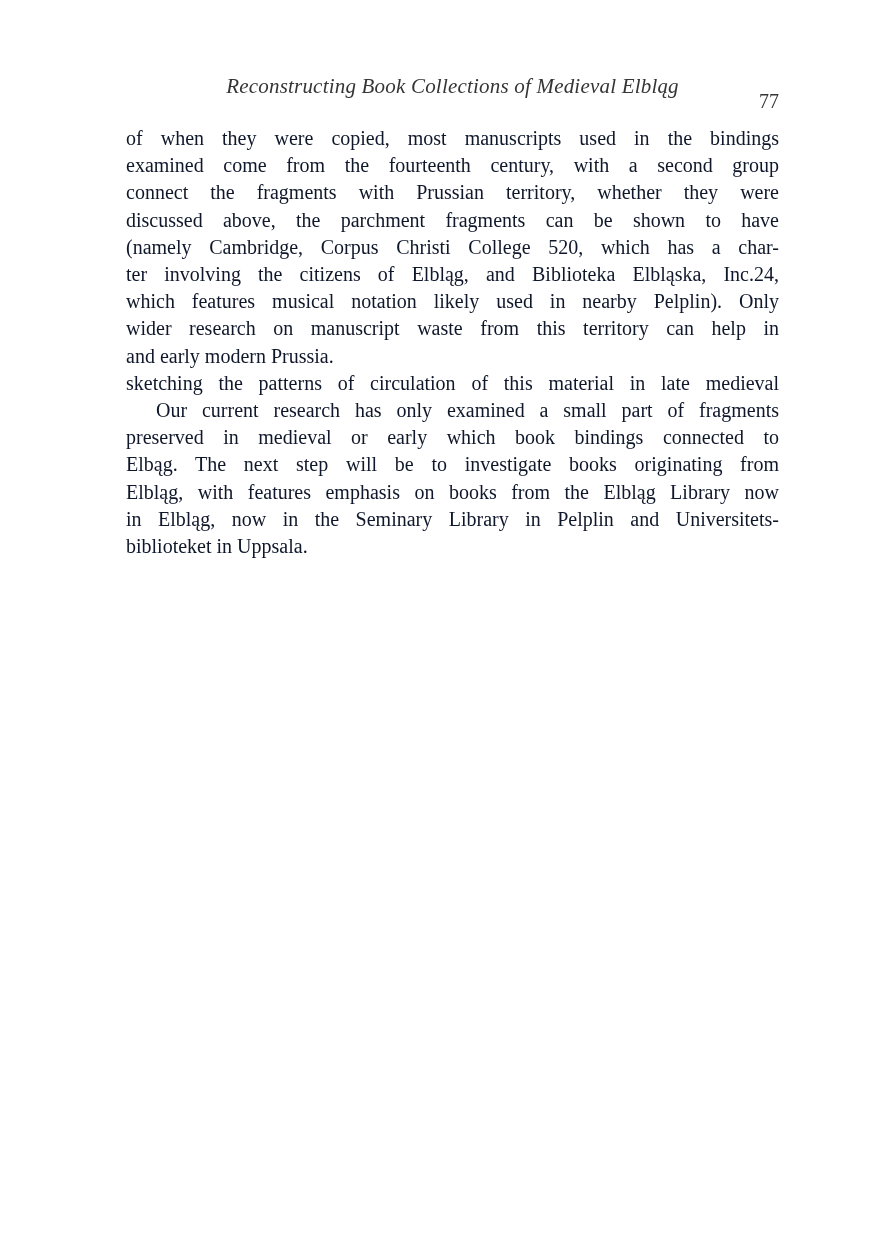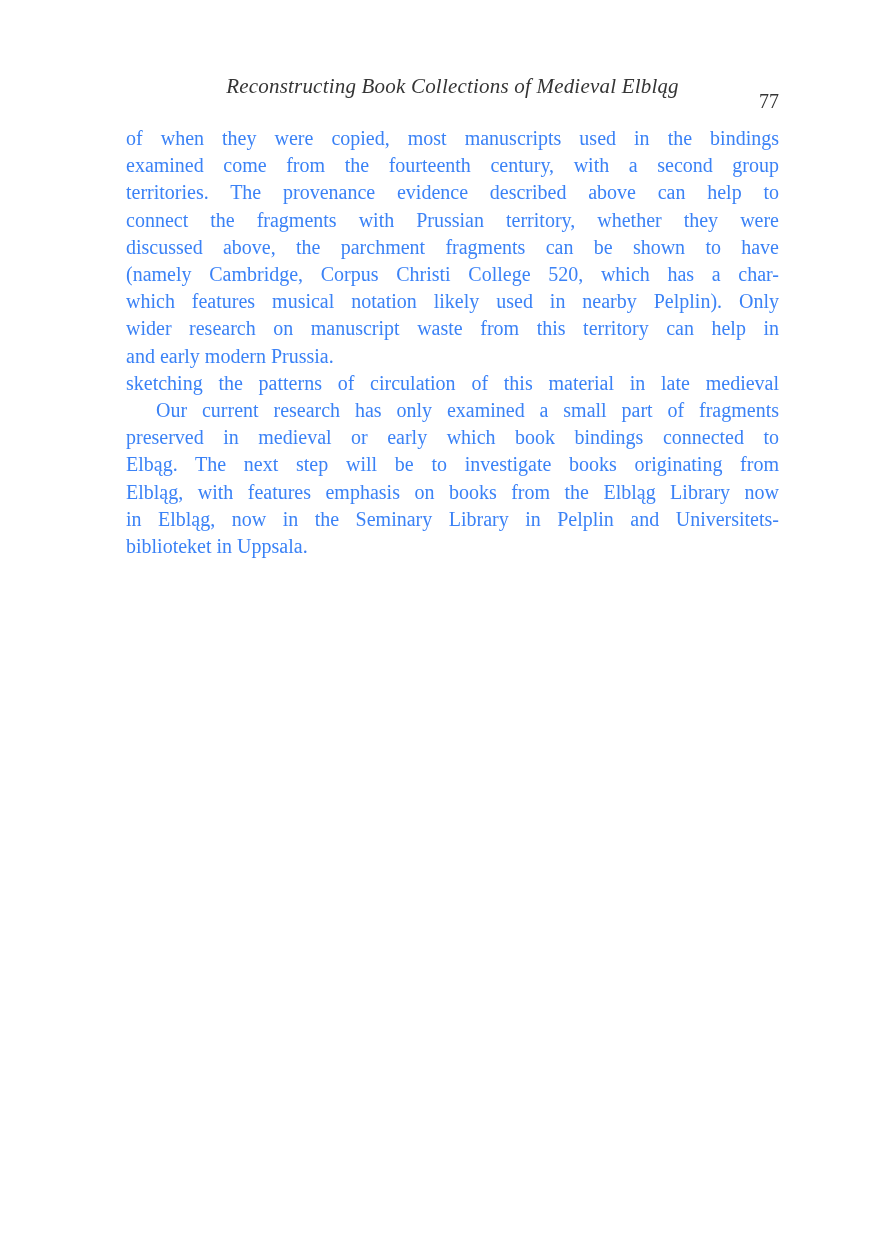--- a/index.html
+++ b/index.html
@@ -45,21 +45,21 @@
   .body-text {
     top: 125px;
   }
   .paragraph { margin: 0; }
   .line {
     font-size: 20px;
     line-height: 27.2px;
     text-align: justify;
     text-align-last: justify;
     white-space: normal;
-    color: #3b82f6;
+    color: #0f172a;
   }
   .line.last {
     text-align-last: left;
   }
   .line.indent {
     text-indent: 30px;
   }
   .page-footer {
     top: 1158px;
     text-align: center;
@@ -79,24 +79,24 @@
 
   <div class="text-column running-header">
     <span class="title">Reconstructing Book Collections of Medieval Elbląg</span>
     <span class="page-number">77</span>
   </div>
 
   <div class="text-column body-text">
       <div class="paragraph">
         <div class="line">of when they were copied, most manuscripts used in the bindings</div>
         <div class="line">examined come from the fourteenth century, with a second group</div>
-        <div class="line">territories. The provenance evidence described above can help to</div>
         <div class="line">connect the fragments with Prussian territory, whether they were</div>
         <div class="line">discussed above, the parchment fragments can be shown to have</div>
         <div class="line">(namely Cambridge, Corpus Christi College 520, which has a char-</div>
+        <div class="line">ter involving the citizens of Elbląg, and Biblioteka Elbląska, Inc.24,</div>
         <div class="line">which features musical notation likely used in nearby Pelplin). Only</div>
         <div class="line">wider research on manuscript waste from this territory can help in</div>
         <div class="line last">and early modern Prussia.</div>
         <div class="line">sketching the patterns of circulation of this material in late medieval</div>
       </div>
       <div class="paragraph">
         <div class="line indent">Our current research has only examined a small part of fragments</div>
         <div class="line">preserved in medieval or early which book bindings connected to</div>
         <div class="line">Elbąg. The next step will be to investigate books originating from</div>
         <div class="line">Elbląg, with features emphasis on books from the Elbląg Library now</div>

